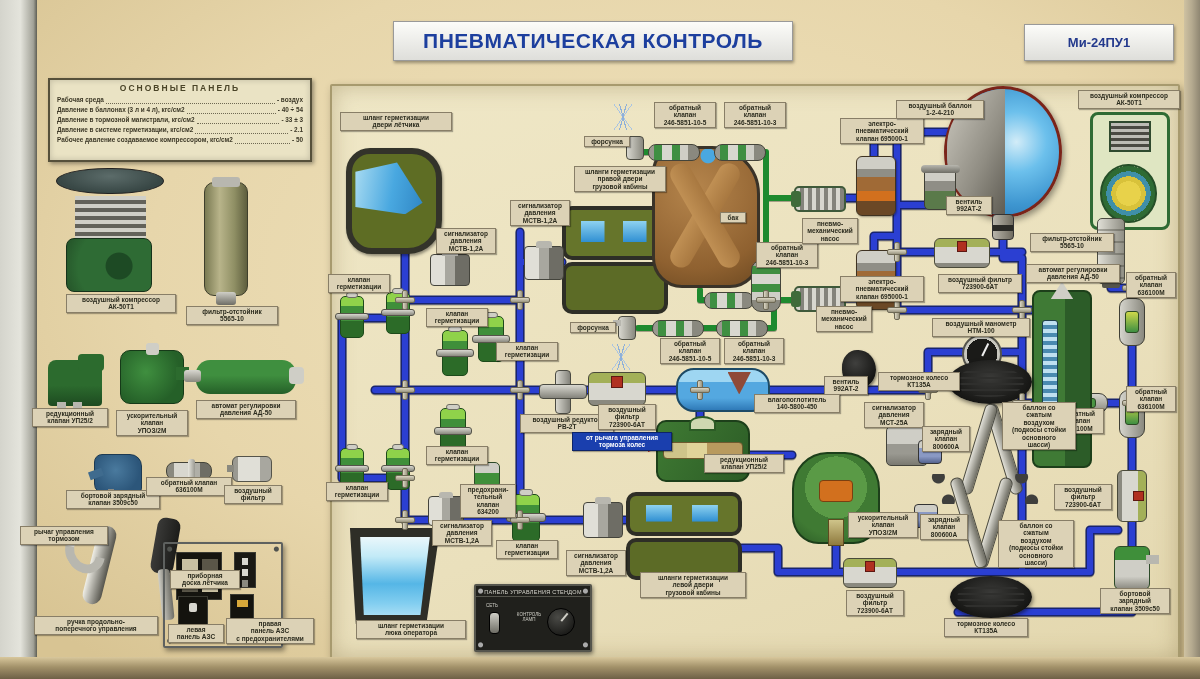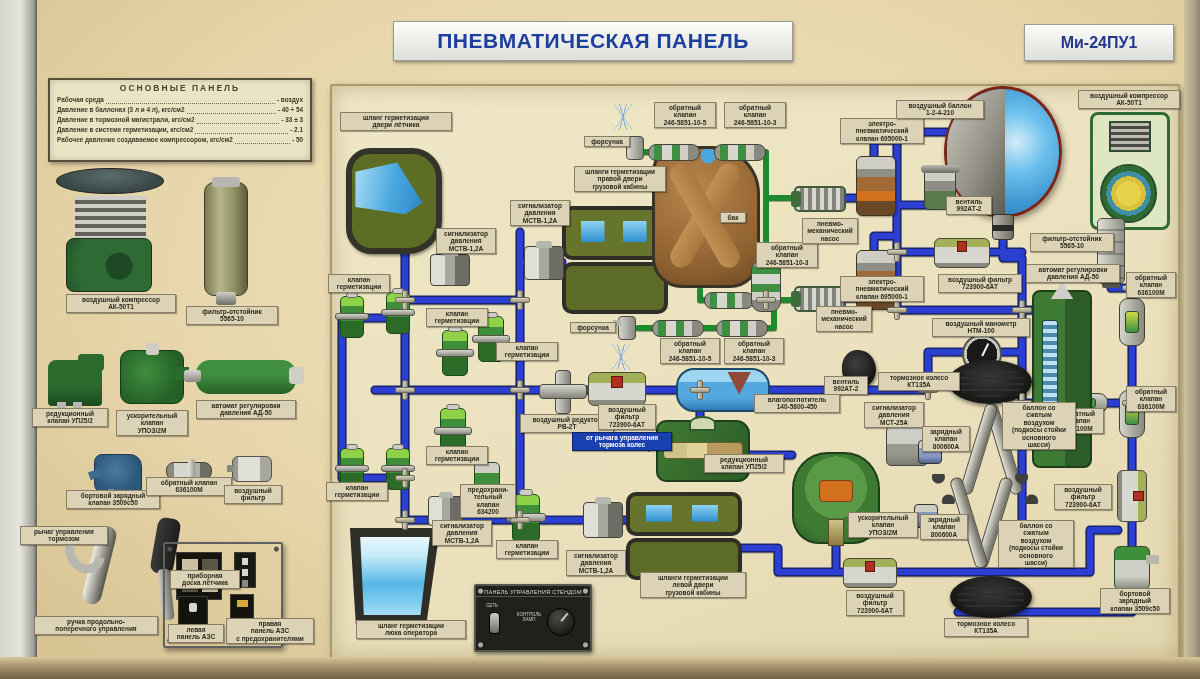--- a/index.html
+++ b/index.html
@@ -3,21 +3,21 @@
 <meta charset="utf-8">
 <style>
 html,body{margin:0;padding:0;background:#555;font-family:"Liberation Sans",sans-serif}
 .stage{position:relative;width:1200px;height:679px;overflow:hidden;background:radial-gradient(ellipse at 55% 40%,#efe2bc 0%,#e7d6ab 55%,#d8c493 90%);}
 .wall-left{position:absolute;left:0;top:0;width:37px;height:679px;background:linear-gradient(90deg,#d4d4cc,#e4e4dc 55%,#a2a298 90%,#5e5e54);}
 .wall-right{position:absolute;right:0;top:0;width:16px;height:679px;background:linear-gradient(90deg,#cfc2a2,#b4a98f 50%,#8f8672);}
 .shelf-bottom{position:absolute;left:0;bottom:0;width:1200px;height:22px;background:linear-gradient(180deg,#d8c79c,#a3926a 45%,#6e6046);}
 .board{position:absolute;left:330px;top:84px;width:846px;height:572px;background:linear-gradient(160deg,#efe7c6,#eae0bc 60%,#e3d7ae);border:2px solid #a79a6e;border-radius:2px;box-shadow:inset 0 0 22px rgba(120,100,55,.35),3px 4px 8px rgba(60,50,30,.45);}
 .plate{position:absolute;display:flex;align-items:center;justify-content:center;background:linear-gradient(180deg,#fcfcf9,#dededa);border:1px solid #999;box-shadow:1px 2px 3px rgba(0,0,0,.35);}
 .title-plate{left:393px;top:21px;width:398px;height:38px;font-size:21px;font-weight:bold;color:#1d3f9e;letter-spacing:.5px}
-.model-plate{left:1024px;top:24px;width:148px;height:35px;font-size:16px;font-weight:bold;color:#23398c}
+.model-plate{left:1024px;top:24px;width:148px;height:35px;font-size:13px;font-weight:bold;color:#23398c}
 .info{position:absolute;left:48px;top:78px;width:264px;height:84px;background:#eae3c4;border:2px solid #56503a;box-shadow:inset 0 0 6px rgba(0,0,0,.18),2px 2px 4px rgba(0,0,0,.35);padding:3px 7px;box-sizing:border-box}
 .info-title{text-align:center;font-size:8.5px;font-weight:bold;letter-spacing:2px;color:#4a4428;margin-bottom:2px}
 .irow{display:flex;align-items:flex-end;font-size:6.4px;font-weight:bold;color:#3c3827;line-height:1.55}
 .irow .dots{flex:1;border-bottom:1px dotted #6e male6852;border-bottom:1px dotted #6e6852;margin:0 2px 1px}
 .pipes{position:absolute;left:0;top:0;z-index:5;filter:drop-shadow(0 1px 0 rgba(0,0,0,.3))}
 #comps{position:absolute;left:0;top:0;z-index:10}
 #lbls{position:absolute;left:0;top:0;z-index:30}
 .lbl{position:absolute;background:#dcd2b6;color:#2b2b1e;border:1px solid rgba(80,70,50,.6);box-shadow:1px 1px 1px rgba(0,0,0,.3);font-size:6.5px;font-weight:bold;line-height:1.14;text-align:center;white-space:pre-line;padding:1px 2px;box-sizing:border-box}
 .lbl.b{background:#1a3fae;color:#fff;border-color:#0d2468}
 .cmp{position:absolute;box-sizing:border-box}
@@ -142,21 +142,21 @@
 </head>
 <body>
 
 <div class="stage">
   <div class="wall-left"></div>
   <div class="board"></div>
   <div class="wall-right"></div>
   <div class="shelf-bottom"></div>
 
   <div class="plate title-plate">
-    <span>ПНЕВМАТИЧЕСКАЯ ПАНЕЛЬ</span>
+    <span>ПНЕВМАТИЧЕСКАЯ КОНТРОЛЬ</span>
   </div>
   <div class="plate model-plate">
     <span>Ми-24ПУ1</span>
   </div>
 
   <div class="info">
     <div class="info-title">ОСНОВНЫЕ ПАНЕЛЬ</div>
     <div id="infoRows">
         <div class="irow">
           <span>Рабочая среда</span>

